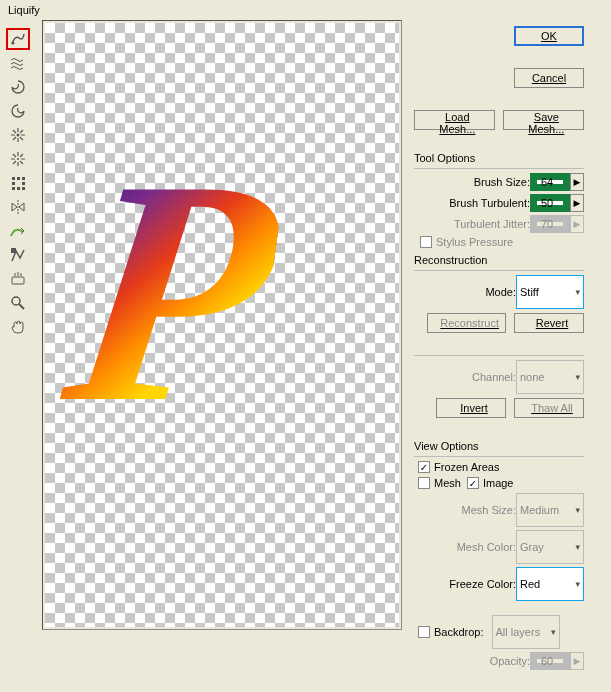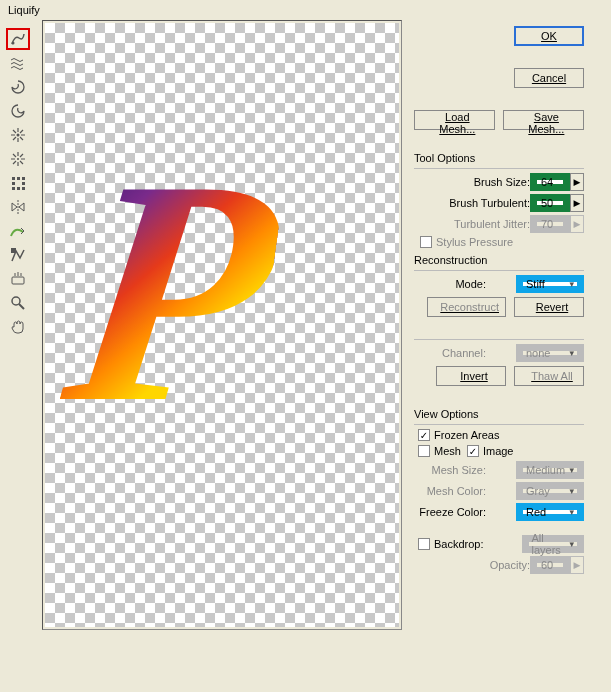--- a/index.html
+++ b/index.html
@@ -38,21 +38,21 @@
 .btn.disabled { color: #888; }
 .btn.small { min-width: 70px; padding-left: 12px; }
 .section-title { font-weight: normal; font-size: 11px; margin: 6px 0 4px 0; }
 .row { display: flex; align-items: center; justify-content: flex-end; margin: 3px 0; }
 .row label { font-size: 11px; text-align: right; }
 .row.disabled label { color: #888; text-align: right; }
 .numbox { width: 40px; height: 18px; border: 7px solid #15803d; background: #fff; display: flex; align-items: center; padding: 0 4px; font-size: 11px; }
 .numbox.disabled { background:#ece9d8; color:#888; border-color:#bbb; }
 .arrow { width: 14px; height: 18px; border: 1px solid #888; background:#ece9d8; display:flex; align-items:center; justify-content:center; font-size:9px; cursor:pointer; }
 .arrow.disabled { color:#aaa; border-color:#bbb; }
-.select { width: 68px; height: 18px; border: 7px solid #0ea5e9; background:#fff; display:flex; align-items:center; justify-content:space-between; padding: 0 3px; font-size:11px; cursor:pointer;margin-left:30px; }
+.select { width: 68px; height: 18px; border: 1px solid #0ea5e9; background:#fff; display:flex; align-items:center; justify-content:space-between; padding: 16px 3px; font-size:11px; cursor:pointer; }
 .select.disabled { background:#ece9d8; color:#888; border-color:#bbb; }
 .select .chev { font-size:9px; color:#555; }
 .check { display: flex; align-items: center; gap: 4px; font-size: 11px; }
 .check.disabled { color:#888; }
 .cb { width:12px; height:12px; border:1px solid #888; background:#fff; display:flex; align-items:center; justify-content:center; font-size:10px; }
 hr.sep { border:none; border-top:1px solid #bbb; margin:2px 0 4px 0; }
 .subrow { display:flex; gap:6px; margin:4px 0; }
 </style>
 </head>
 <body>

